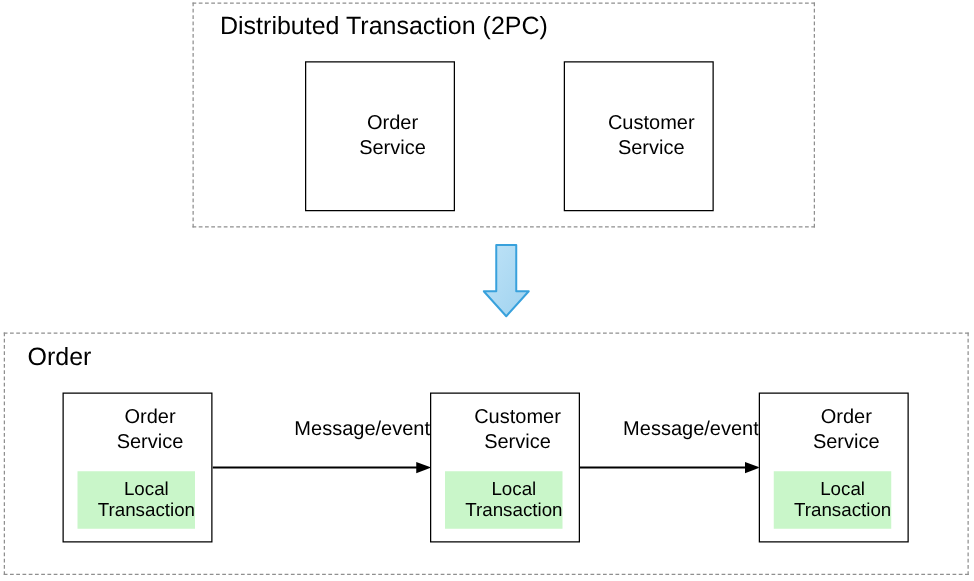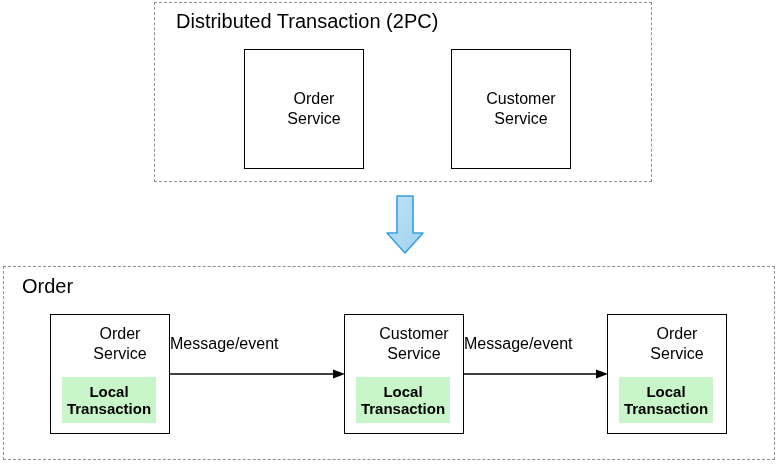--- a/index.html
+++ b/index.html
@@ -20,25 +20,25 @@
   .node .node-label { white-space:pre-line; display:block; }
   .group-2pc .node { display:flex; align-items:center; justify-content:center; }
   .n-2pc-order    { left:89px;  top:46px; }
   .n-2pc-customer { left:296px; top:46px; }
   .group-saga .node { padding-top:9px; }
   .n-saga-1 { left:46px;  top:47px; }
   .n-saga-2 { left:340px; top:47px; }
   .n-saga-3 { left:603px; top:47px; }
 
   .subnode { position:absolute; left:11px; top:62px; width:94px; height:46px;
-             background:#c9f6c9; display:flex; align-items:center; justify-content:center;
-             font-size:15px; line-height:17px;font-weight:bold; }
+             background:#c9f6c9; display:flex; align-items:center; justify-content:flex-end;
+             font-size:15px; line-height:17px; }
   .subnode span { white-space:pre-line; display:block; }
 
-  .edge-label { position:absolute; font-size:16px; line-height:19px; text-align:left; }
+  .edge-label { position:absolute; font-size:16px; line-height:19px; text-align:right; }
   .edge-label-1 { left:166px; top:67px; width:174px; }
   .edge-label-2 { left:460px; top:67px; width:143px; }
 
   .edge { position:absolute; display:block; }
   .edge-1 { left:166px; top:101px; }
   .edge-2 { left:460px; top:101px; }
 
   .down-arrow { position:absolute; left:386px; top:195px; }
 </style>
 </head>

